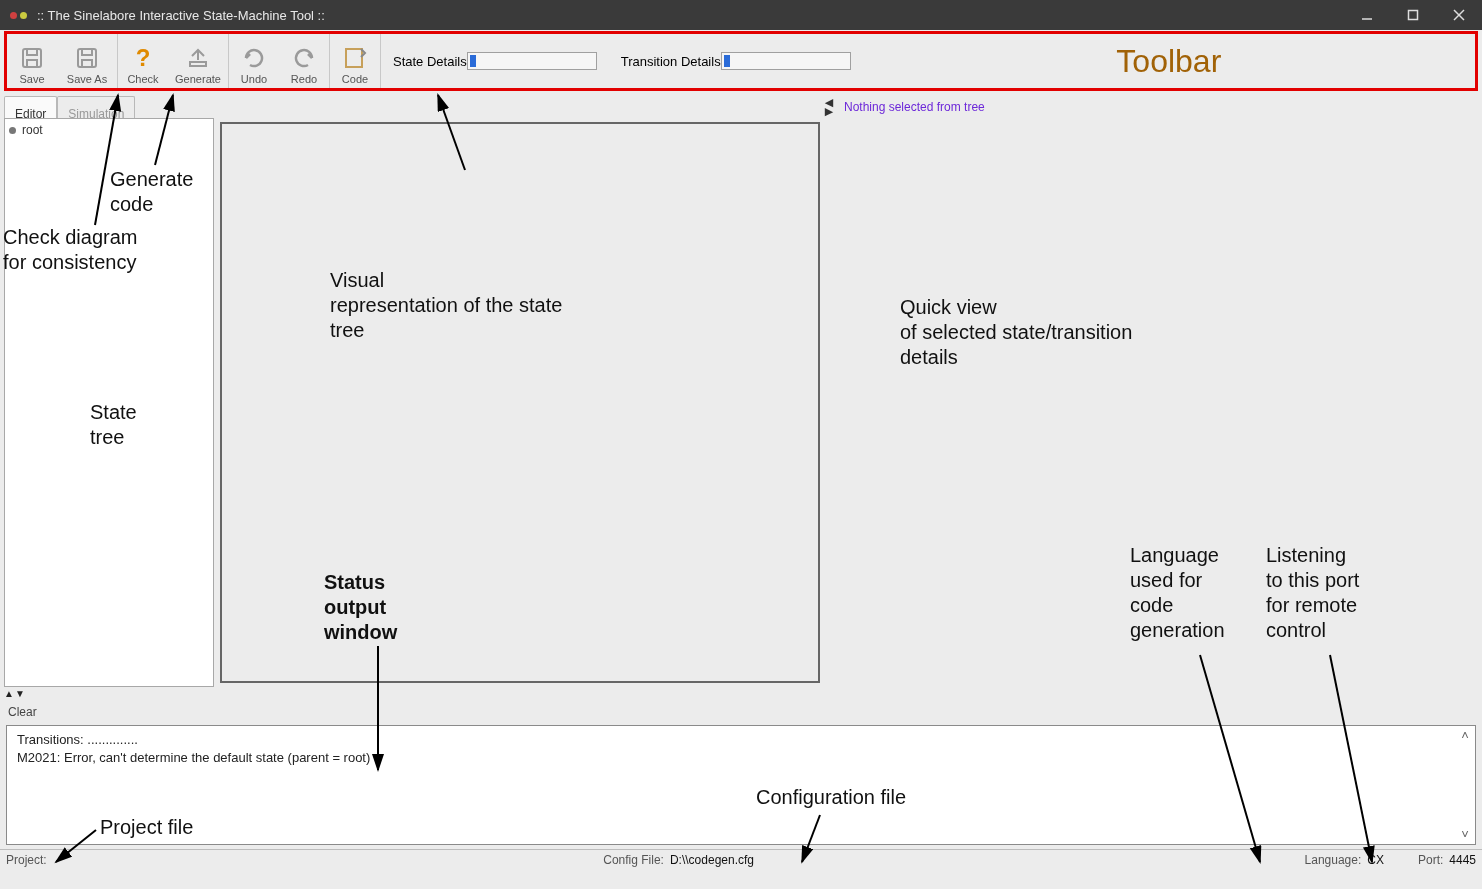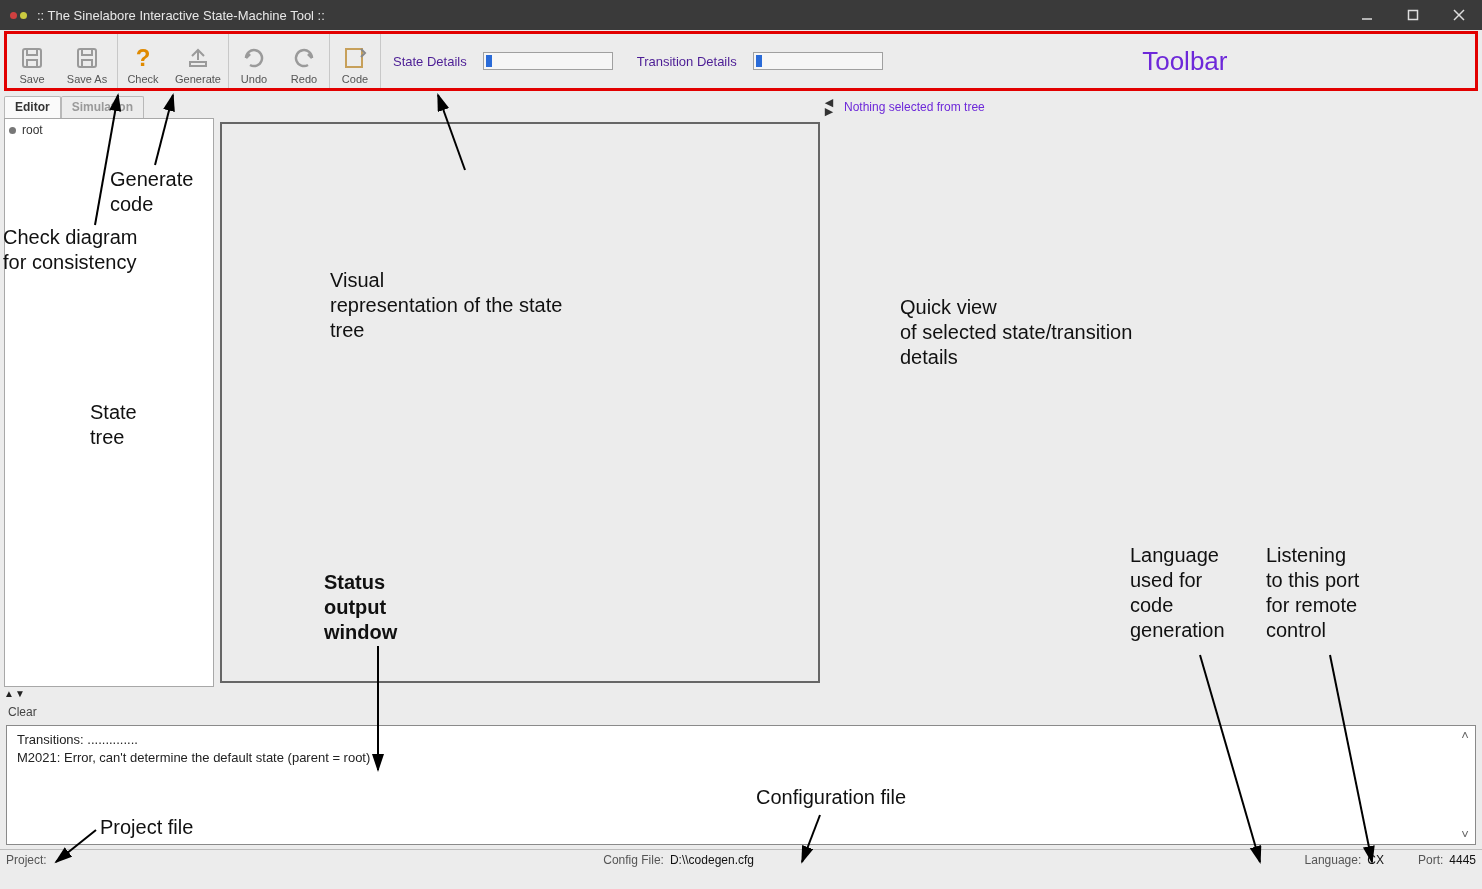--- a/index.html
+++ b/index.html
@@ -64,66 +64,65 @@
   .tool-btn.wide { width:60px; }
   .tool-btn .ticon {
     height:26px;
     display:flex; align-items:center; justify-content:center;
     color:#808080;
   }
 
   .slider-field {
     display:flex;
     align-items:center;
-    gap:16px;
+    gap:0;
     padding:0 12px;
     font-size:13px;
-    color:#4c1d95;
+    color:#000000;
   }
   .slider-track {
     width:130px; height:18px;
     border:1px solid #a0a0a0;
     background:#f6f6f6;
     position:relative;
   }
   .slider-thumb {
     position:absolute; left:2px; top:2px;
     width:6px; height:12px;
     background:#2a6bd8;
   }
 
   .ann-toolbar {
     flex:1;
     display:flex;
     align-items:center;
     justify-content:center;
-    font-size:26px;
-    color:#6d28d9;
+    font-size:32px;
+    color:#a16207;
   }
 
   
   .main-area {
     display:flex;
     align-items:stretch;
     height: calc(889px - 30px - 62px - 180px - 22px);
     width:100%;
     padding:4px 4px 0 4px;
     gap:2px;
     position:relative;
   }
 
   .left-pane { width:210px; display:flex; flex-direction:column; }
   .tabs-row { display:flex; height:22px; font-size:12px; }
   .tab {
-    padding:3px 10px 0 10px;
+    padding:10px 10px 0 10px;
     border:1px solid #b8b8b8;
     border-bottom:none;
     background:#ececec;
     border-radius:2px 2px 0 0;
-    font-weight:bold;
   }
   .tab.active { background:#fafafa; }
   .tab.inactive { color:#999; }
   .tree-panel {
     flex:1;
     border:1px solid #a8a8a8;
     background:#fff;
     font-size:12px;
     padding:4px;
   }

